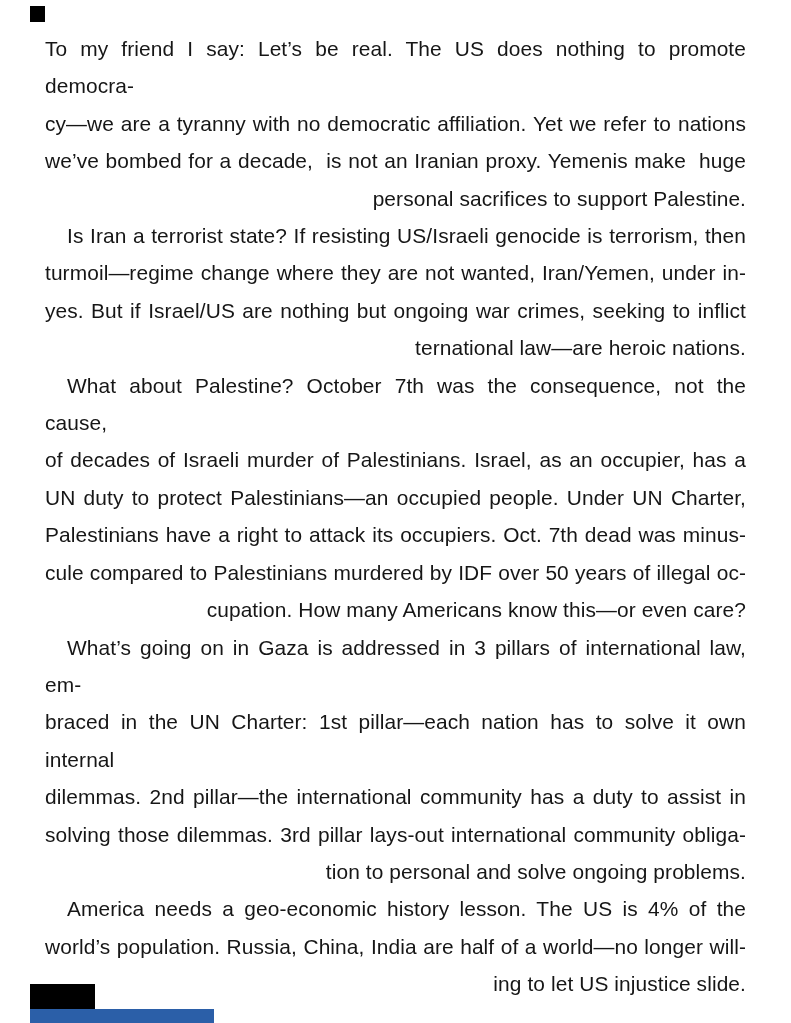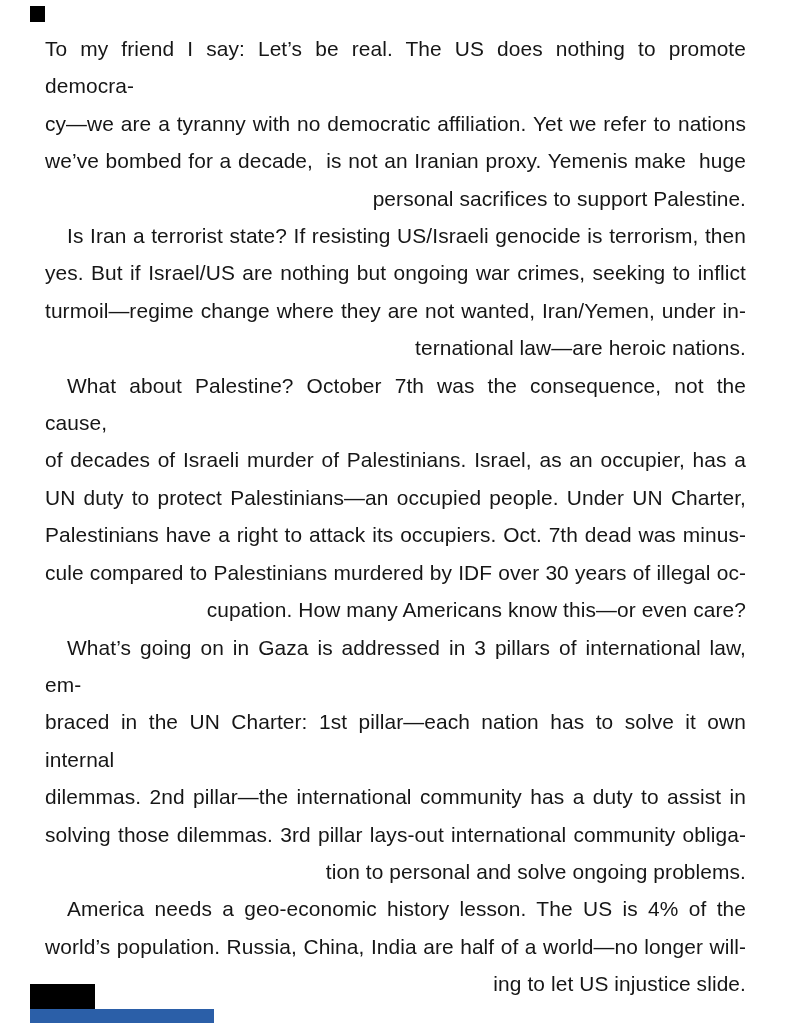--- a/index.html
+++ b/index.html
@@ -38,28 +38,28 @@
 <body>
 
 <div class="page" style="background: rgb(255, 255, 255); padding-left: 44px;">
   <div class="mark mark-top-square" style="background: rgb(0, 0, 0);"></div>
   <div class="article-text" style="color: rgb(22, 22, 22);">
       <div class="line j">To my friend I say: Let’s be real. The US does nothing to promote democra-</div>
       <div class="line j">cy—we are a tyranny with no democratic affiliation. Yet we refer to nations</div>
       <div class="line j">we’ve bombed for a decade,&nbsp; is not an Iranian proxy. Yemenis make&nbsp; huge</div>
       <div class="line">personal sacrifices to support Palestine.</div>
       <div class="line j ind">Is Iran a terrorist state? If resisting US/Israeli genocide is terrorism, then</div>
+      <div class="line j">turmoil—regime change where they are not wanted, Iran/Yemen, under in-</div>
       <div class="line j">yes. But if Israel/US are nothing but ongoing war crimes, seeking to inflict</div>
-      <div class="line j">turmoil—regime change where they are not wanted, Iran/Yemen, under in-</div>
       <div class="line">ternational law—are heroic nations.</div>
       <div class="line j ind">What about Palestine? October 7th was the consequence, not the cause,</div>
       <div class="line j">of decades of Israeli murder of Palestinians. Israel, as an occupier, has a</div>
       <div class="line j">UN duty to protect Palestinians—an occupied people. Under UN Charter,</div>
       <div class="line j">Palestinians have a right to attack its occupiers. Oct. 7th dead was minus-</div>
-      <div class="line j">cule compared to Palestinians murdered by IDF over 30 years of illegal oc-</div>
+      <div class="line j">cule compared to Palestinians murdered by IDF over 50 years of illegal oc-</div>
       <div class="line">cupation. How many Americans know this—or even care?</div>
       <div class="line j ind">What’s going on in Gaza is addressed in 3 pillars of international law, em-</div>
       <div class="line j">braced in the UN Charter: 1st pillar—each nation has to solve it own internal</div>
       <div class="line j">dilemmas. 2nd pillar—the international community has a duty to assist in</div>
       <div class="line j">solving those dilemmas. 3rd pillar lays-out international community obliga-</div>
       <div class="line">tion to personal and solve ongoing problems.</div>
       <div class="line j ind">America needs a geo-economic history lesson. The US is 4% of the</div>
       <div class="line j">world’s population. Russia, China, India are half of a world—no longer will-</div>
       <div class="line">ing to let US injustice slide.</div>
     </div>

